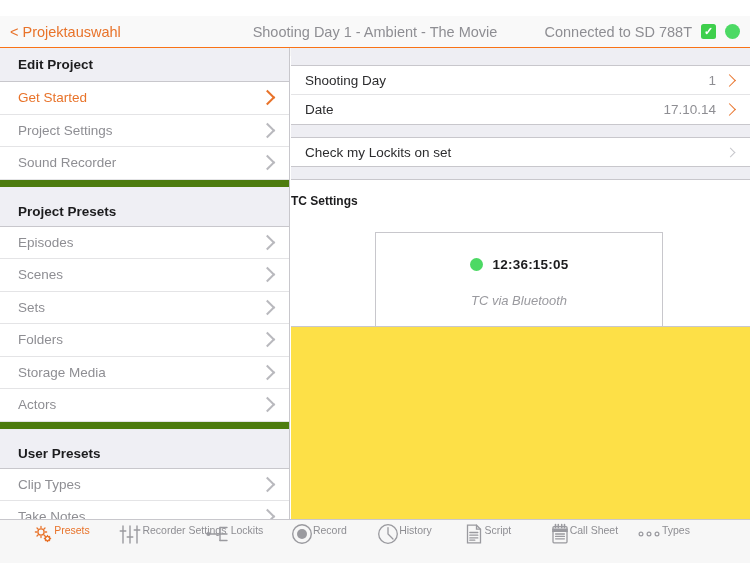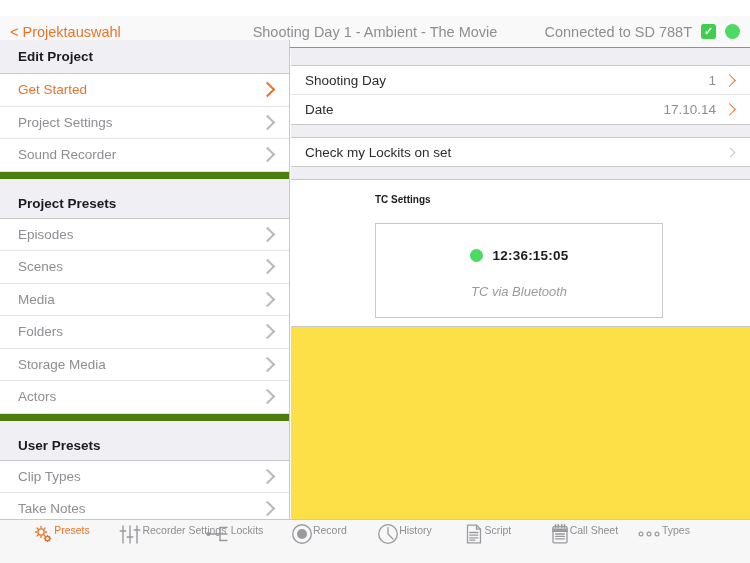--- a/index.html
+++ b/index.html
@@ -49,21 +49,21 @@
   .nav-conn{ color:#8e8e93; font-size:14.5px; }
   .chk{
     width:15px; height:15px; border-radius:2.5px; background:#3ecf4c;
     display:flex; align-items:center; justify-content:center;
     color:#fff; font-size:11px; line-height:1; font-weight:bold;
   }
   .dot-green{ width:15px; height:15px; border-radius:50%; background:#4cd964; }
 
   
   .sidebar{
-    position:absolute; top:40px; left:0; width:290px; bottom:25px;
+    position:absolute; top:48px; left:0; width:290px; bottom:25px;
     background:#ffffff; border-right:1px solid #c8c7cc; overflow:hidden;
   }
   .detail{
     position:absolute; top:48px; left:291px; right:0; bottom:25px;
     background:#fde047; overflow:hidden;
   }
 
   .sec-head{
     height:34px; background:#efeff4; border-bottom:1px solid #c8c7cc;
     display:flex; align-items:center; padding-left:18px;
@@ -95,23 +95,23 @@
     padding:0 12px 0 14px; border-bottom:1px solid #e4e4e6;
     border-top:1px solid #c8c7cc;
   }
   .d-row.mid{ border-top:none; }
   .d-row .d-lbl{ font-size:13.5px; color:#2c2c2e; flex:1; }
   .d-row .d-val{ font-size:13.5px; color:#8e8e93; margin-right:9px; }
   .d-row.last{ border-bottom:1px solid #c8c7cc; }
 
   .tc-section{ background:#ffffff; padding:14px 0 0 0; border-top:1px solid #c8c7cc;
      border-bottom:1px solid #c8c7cc; height:148px; }
-  .tc-title{ font-size:10px; font-weight:bold; color:#1c1c1e; padding-left:84px; }
+  .tc-title{ font-size:12px; font-weight:bold; color:#1c1c1e; }
   .tc-box{
-    margin:18px 0 0 84px; width:288px; height:95px; border:1px solid #c8c7cc; background:#fff;
+    margin:24px 0 0 84px; width:288px; height:95px; border:1px solid #c8c7cc; background:#fff;
     display:flex; flex-direction:column; align-items:center; justify-content:flex-start;
   }
   .tc-line{ display:flex; align-items:center; gap:10px; margin-top:24px; }
   .tc-dot{ width:13px; height:13px; border-radius:50%; background:#4cd964; }
   .tc-val{ font-size:13.5px; color:#1c1c1e; font-weight:bold; letter-spacing:.2px; }
   .tc-sub{ margin-top:21px; font-size:13px; color:#9a9a9f; font-style:italic; }
 
   
   .tabbar{
     position:absolute; bottom:0; left:0; width:750px; height:44px;
@@ -179,21 +179,21 @@
     <div class="sec-head spaced">Project Presets</div>
     <div class="row">
       <span class="lbl">Episodes</span>
       <span class="chev big"></span>
     </div>
     <div class="row">
       <span class="lbl">Scenes</span>
       <span class="chev big"></span>
     </div>
     <div class="row">
-      <span class="lbl">Media</span>
+      <span class="lbl">Sets</span>
       <span class="chev big"></span>
     </div>
     <div class="row">
       <span class="lbl">Folders</span>
       <span class="chev big"></span>
     </div>
     <div class="row">
       <span class="lbl">Storage Media</span>
       <span class="chev big"></span>
     </div>

